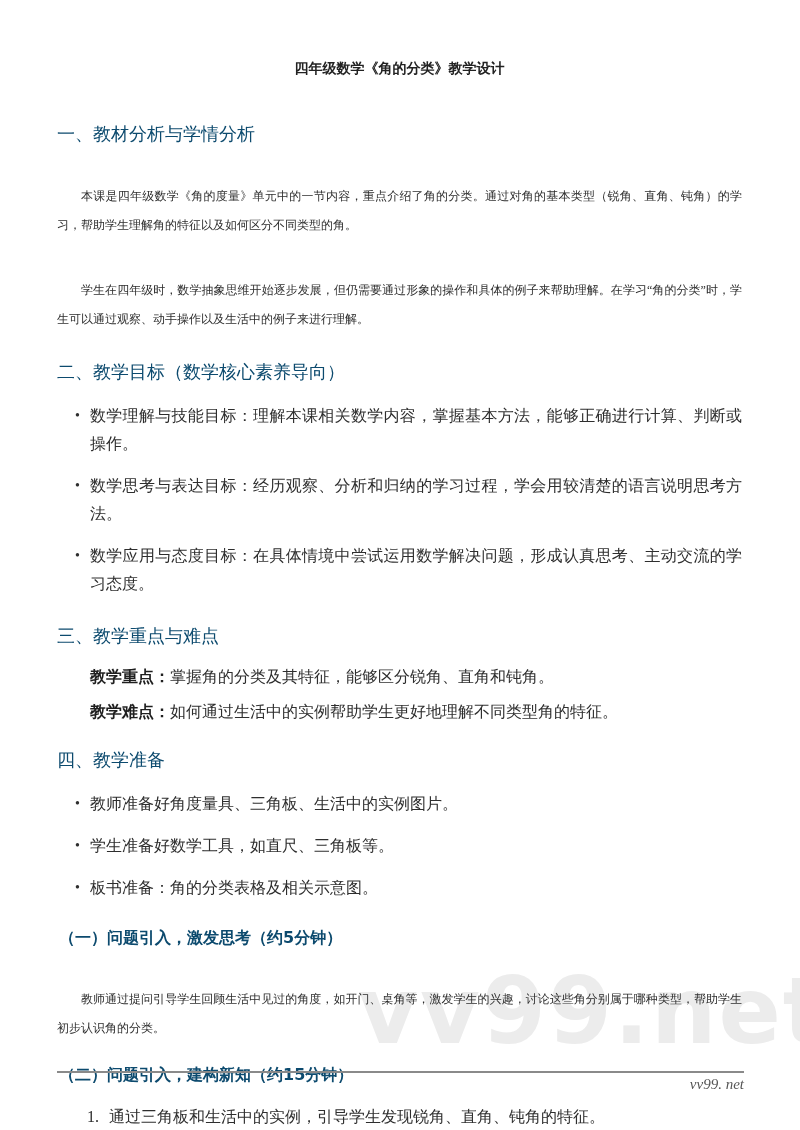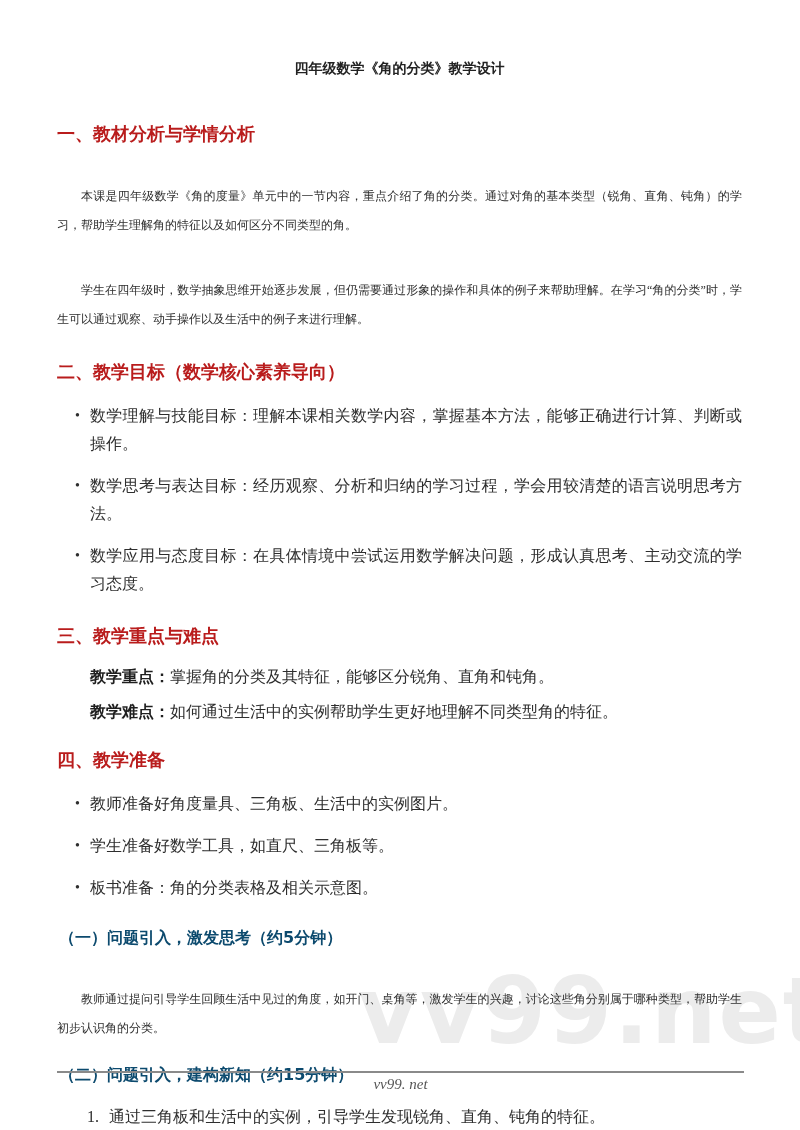--- a/index.html
+++ b/index.html
@@ -32,23 +32,23 @@
     text-align: center;
     font-family: "DejaVu Sans", "Liberation Sans", sans-serif;
     font-weight: bold;
     font-size: 14px;
     color: #222222;
     margin-bottom: 44px;
   }
   .sec { margin-bottom: 26px; }
   .sec-heading {
     font-family: "DejaVu Sans", "Liberation Sans", sans-serif;
-    font-weight: bold;
+    font-weight: normal;
     font-size: 18px;
-    color: #b91c1c;
+    color: #0c4a6e;
     margin-bottom: 18px;
   }
   .para {
     font-size: 12px;
     line-height: 29px;
     text-indent: 2em;
     text-align: justify;
     margin-bottom: 13px;
     color: #2e2e2e;
     margin-top: 36px;
@@ -93,21 +93,21 @@
   }
   .num-item .num { margin-right: 10px; }
   .num-item.indented { padding-left: 30px; }
   .footer {
     position: absolute;
     left: 57px; right: 56px; top: 1071px;
     border-top: 2px solid #8a8a8a;
     z-index: 1;
   }
   .footer-text {
-    text-align: center;
+    text-align: right;
     font-style: italic;
     font-size: 15px;
     color: #555555;
     padding-top: 3px;
     font-family: "Liberation Serif", "DejaVu Serif", serif;
   }
 </style>
 </head>
 <body>
 

